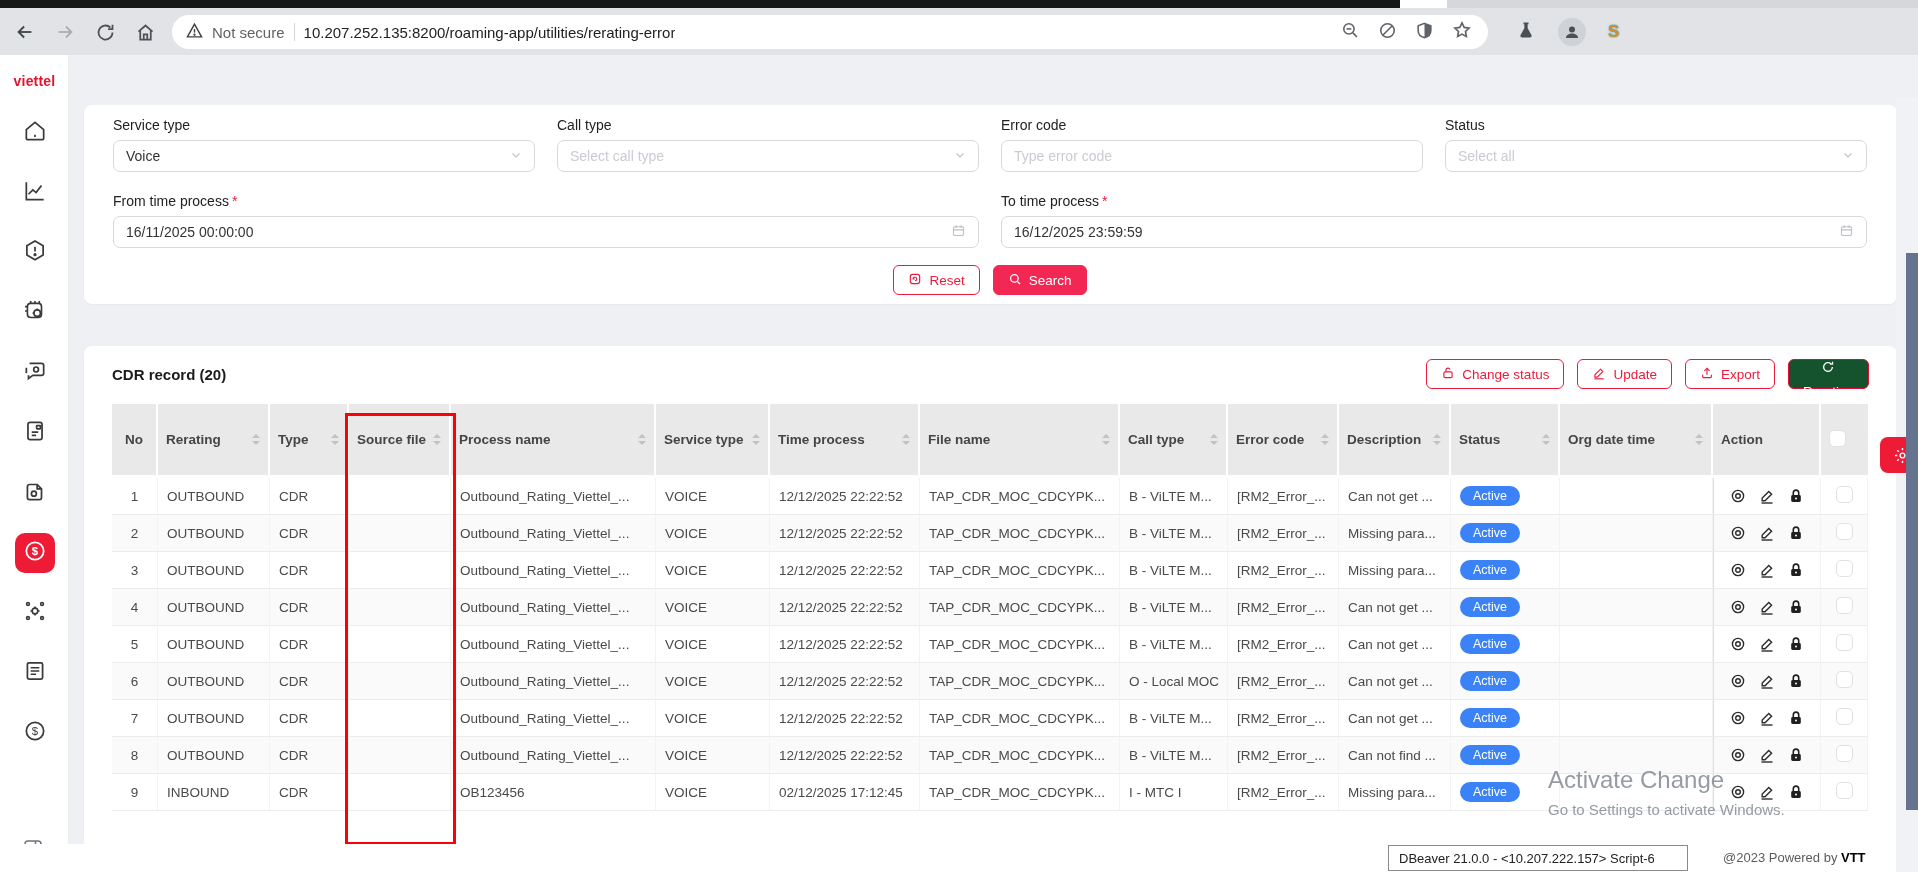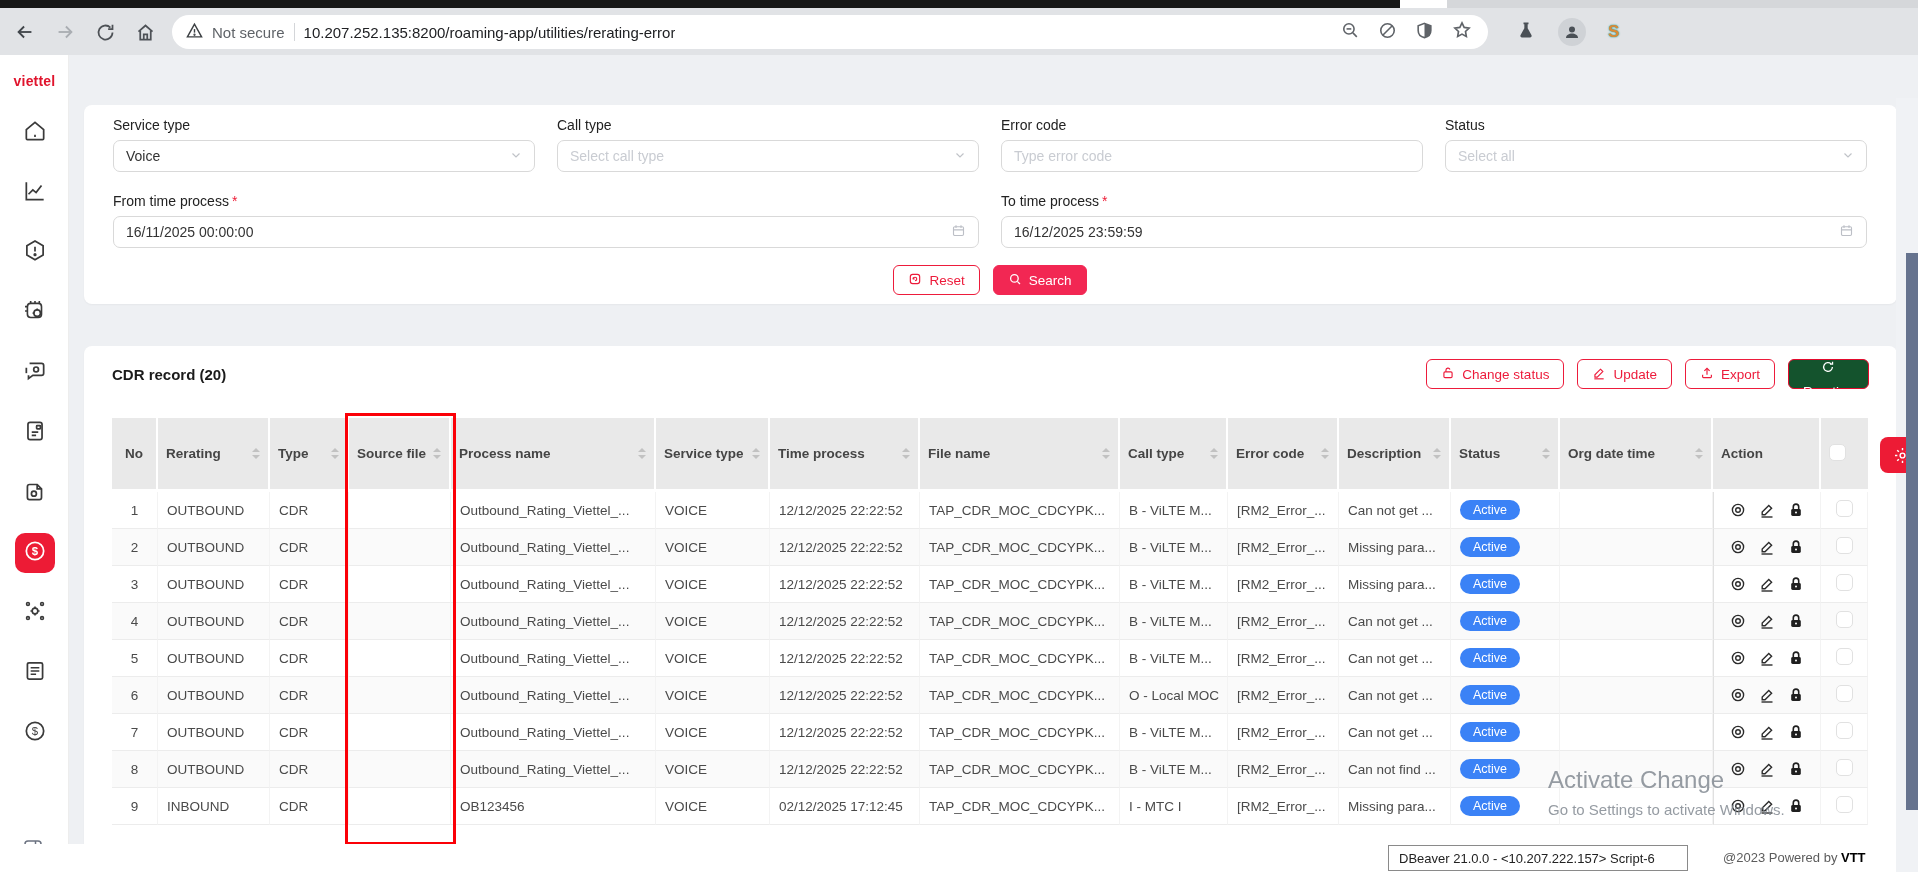--- a/index.html
+++ b/index.html
@@ -51,21 +51,21 @@
   .btn { height:30px; border-radius:6px; display:inline-flex; align-items:center; gap:7px; padding:0 14px; font-size:13.5px; cursor:pointer; background:#fff; border:1px solid #ed1b3b; color:#ed1b3b; white-space:nowrap; }
   .btn svg { width:14px; height:14px; }
   .btn.primary { background:#f22753; border-color:#f22753; color:#fff; }
   .btn.rerate { background:#14532d; border-color:#e30b2d; color:#fff;flex-direction:column; }
 
   .table-card { top:291px; height:526px; padding:12px 28px 0 28px; border-bottom-left-radius:0; border-bottom-right-radius:0; }
   .table-top { display:flex; align-items:center; height:32px; }
   .section-title { font-size:15px; font-weight:bold; color:#1b1b1b; }
   .table-top .spacer { flex:1; }
   .table-top .btns { display:flex; gap:13px; }
-  .tablewrap { margin-top:28px; }
+  .tablewrap { margin-top:14px; }
   table.cdr { width:1756px; table-layout:fixed; border-collapse:separate; border-spacing:0; }
   col.c1{width:46px} col.c2{width:112px} col.c3{width:79px} col.c4{width:102px} col.c5{width:205px}
   col.c6{width:114px} col.c7{width:150px} col.c8{width:200px} col.c9{width:108px} col.c10{width:111px}
   col.c11{width:112px} col.c12{width:109px} col.c13{width:153px} col.c14{width:108px} col.c15{width:47px}
   table.cdr th { background:#e9e9e9; height:74px; border-right:2px solid #fff; border-bottom:3px solid #fff; font-size:13.5px; font-weight:bold; color:#454545; padding:0 8px; text-align:left; }
   table.cdr th:last-child { border-right:none; }
   .thwrap { display:flex; align-items:center; gap:4px; }
   .thwrap span { overflow:hidden; white-space:nowrap; }
   .thwrap.center { justify-content:center; }
   .sorter { margin-left:auto; display:flex; flex-direction:column; align-items:center; }

